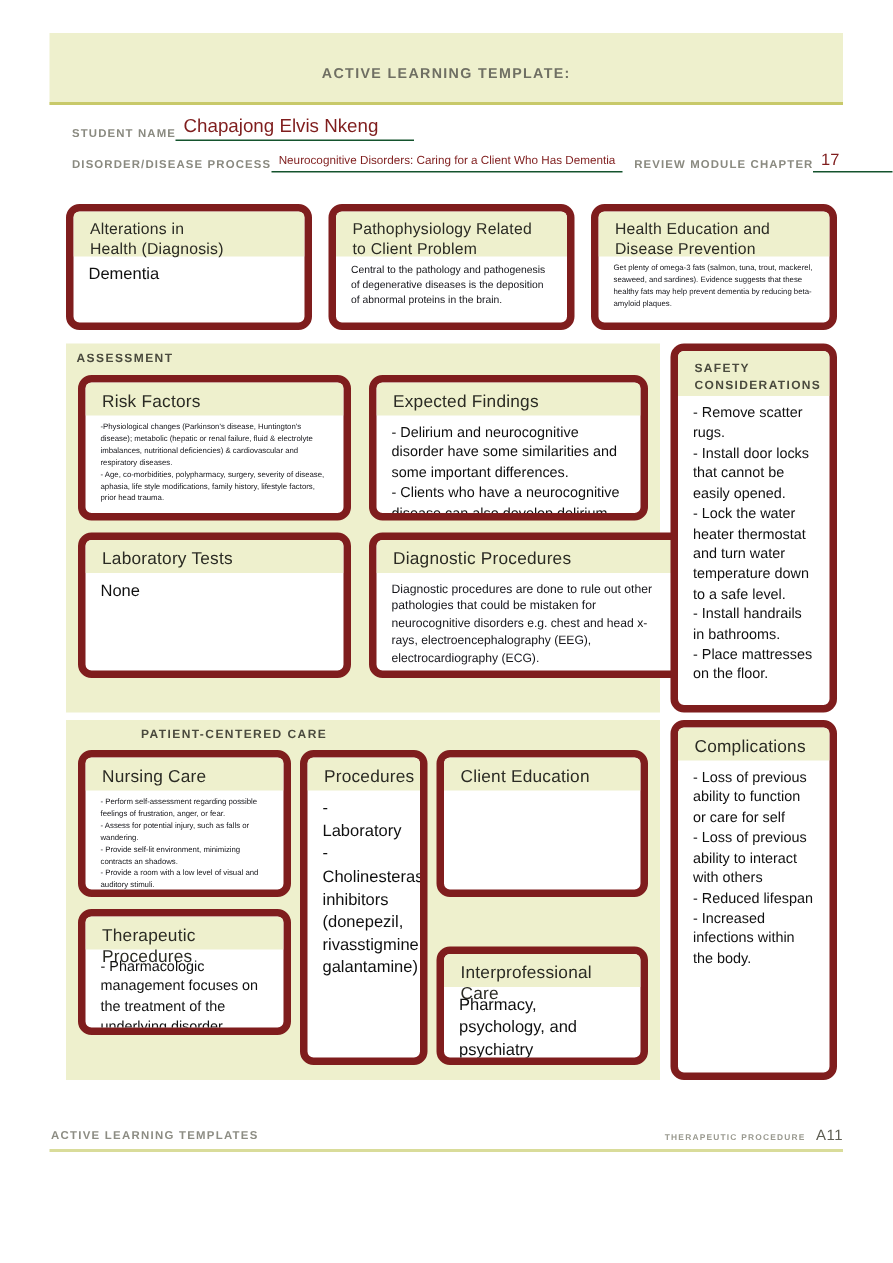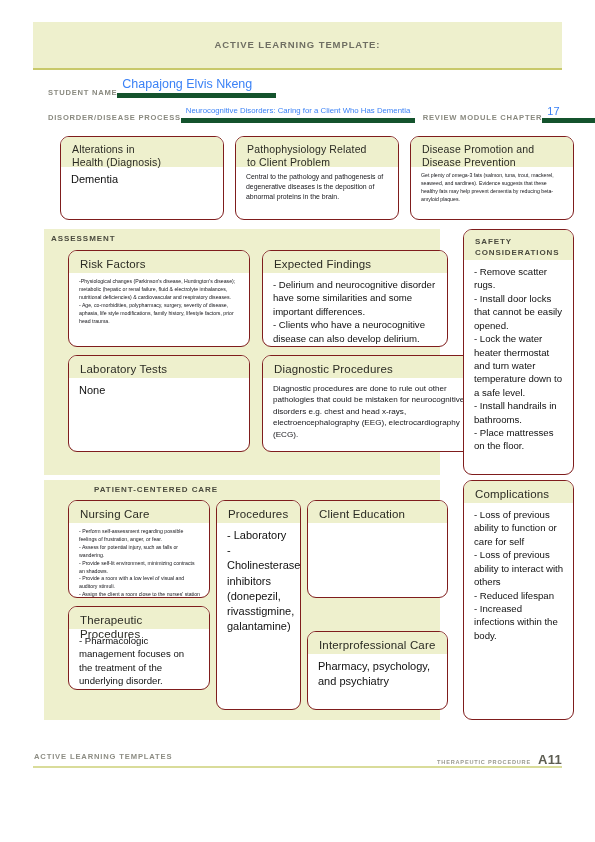--- a/index.html
+++ b/index.html
@@ -29,27 +29,27 @@
     left: 33px;
     top: 22px;
     width: 529px;
     height: 48px;
     background: #eef0cd;
     border-bottom: 2px solid #c8c96a;
     box-sizing: border-box;
   }
   .header-inner {
     position: absolute;
-    left: 0; top: 17px;
+    left: 0; top: 5px;
     width: 529px;
     height: 46px;
     display: flex;
     align-items: center;
+    justify-content: center;
     gap: 10px;
-    flex-direction: column;
   }
   .alt-label {
     font-size: 9.5px;
     letter-spacing: 0.9px;
     color: #6f6f63;
     font-weight: 600;
     text-transform: uppercase;
     padding-bottom: 2px;
   }
   .alt-title {
@@ -75,44 +75,43 @@
   .info-label {
     font-size: 7.6px;
     letter-spacing: 0.75px;
     color: #8a8a80;
     font-weight: 600;
     text-transform: uppercase;
     white-space: nowrap;
     padding-bottom: 1px;
   }
   .info-value {
-    border-bottom: 5px solid #14532d;
+    border-bottom: 1px solid #14532d;
     flex: 0 0 auto;
     padding: 0 4px 1px 5px;
     font-size: 12.5px;
-    color: #3b82f6;
+    color: #7f1d1d;
     line-height: 1.1;
   }
   .info-value.small {
     font-size: 7.8px;
     padding-bottom: 2px;
   }
   .w-name { width: 150px; }
   .w-dx   { width: 225px; }
   .w-ch   { width: 55px; font-size: 11px; }
 
   
   .card {
     position: absolute;
     background: #ffffff;
-    border: 1px solid #7f1d1d;
+    border: 5px solid #7f1d1d;
     border-radius: 9px;
     box-sizing: border-box;
     overflow: hidden;
-    margin-left: 16px;
   }
   .card-head {
     background: #eef0cd;
     padding: 6px 9px 6px 11px;
     box-sizing: border-box;
   }
   .card-head-title {
     font-size: 10.5px;
     color: #2b2b24;
     line-height: 1.25;
@@ -184,22 +183,22 @@
     gap: 7px;
   }
   .footer-cat {
     font-size: 5.6px;
     letter-spacing: 0.8px;
     text-transform: uppercase;
     color: #9a9a90;
     font-weight: 600;
   }
   .footer-page {
-    font-size: 13px;
-    font-weight: 700;
+    font-size: 10px;
+    font-weight: 400;
     color: #5d5d52;
     letter-spacing: 0.3px;
   }
 </style>
 </head>
 <body>
 
 <div class="page">
 
   <div class="header-band">
@@ -236,21 +235,21 @@
       <div class="card-head-title body-text">Pathophysiology Related
 to Client Problem</div>
     </div>
     <div class="card-body">
       <p class="body-text t-sm">Central to the pathology and pathogenesis of degenerative diseases is the deposition of abnormal proteins in the brain.</p>
     </div>
   </div>
 
   <div class="card" style="left:394px; top:136px; width:164px; height:84px;">
     <div class="card-head" style="height:30px;">
-      <div class="card-head-title body-text">Disease Promotion and
+      <div class="card-head-title body-text">Health Education and
 Disease Prevention</div>
     </div>
     <div class="card-body">
       <p class="body-text t-xs">Get plenty of omega-3 fats (salmon, tuna, trout, mackerel, seaweed, and sardines). Evidence suggests that these healthy fats may help prevent dementia by reducing beta-amyloid plaques.</p>
     </div>
   </div>
 
   <div class="band" style="left:44px; top:229px; width:396px; height:246px;"></div>
   <div class="band-label" style="left:51px; top:234px;">ASSESSMENT</div>
 

